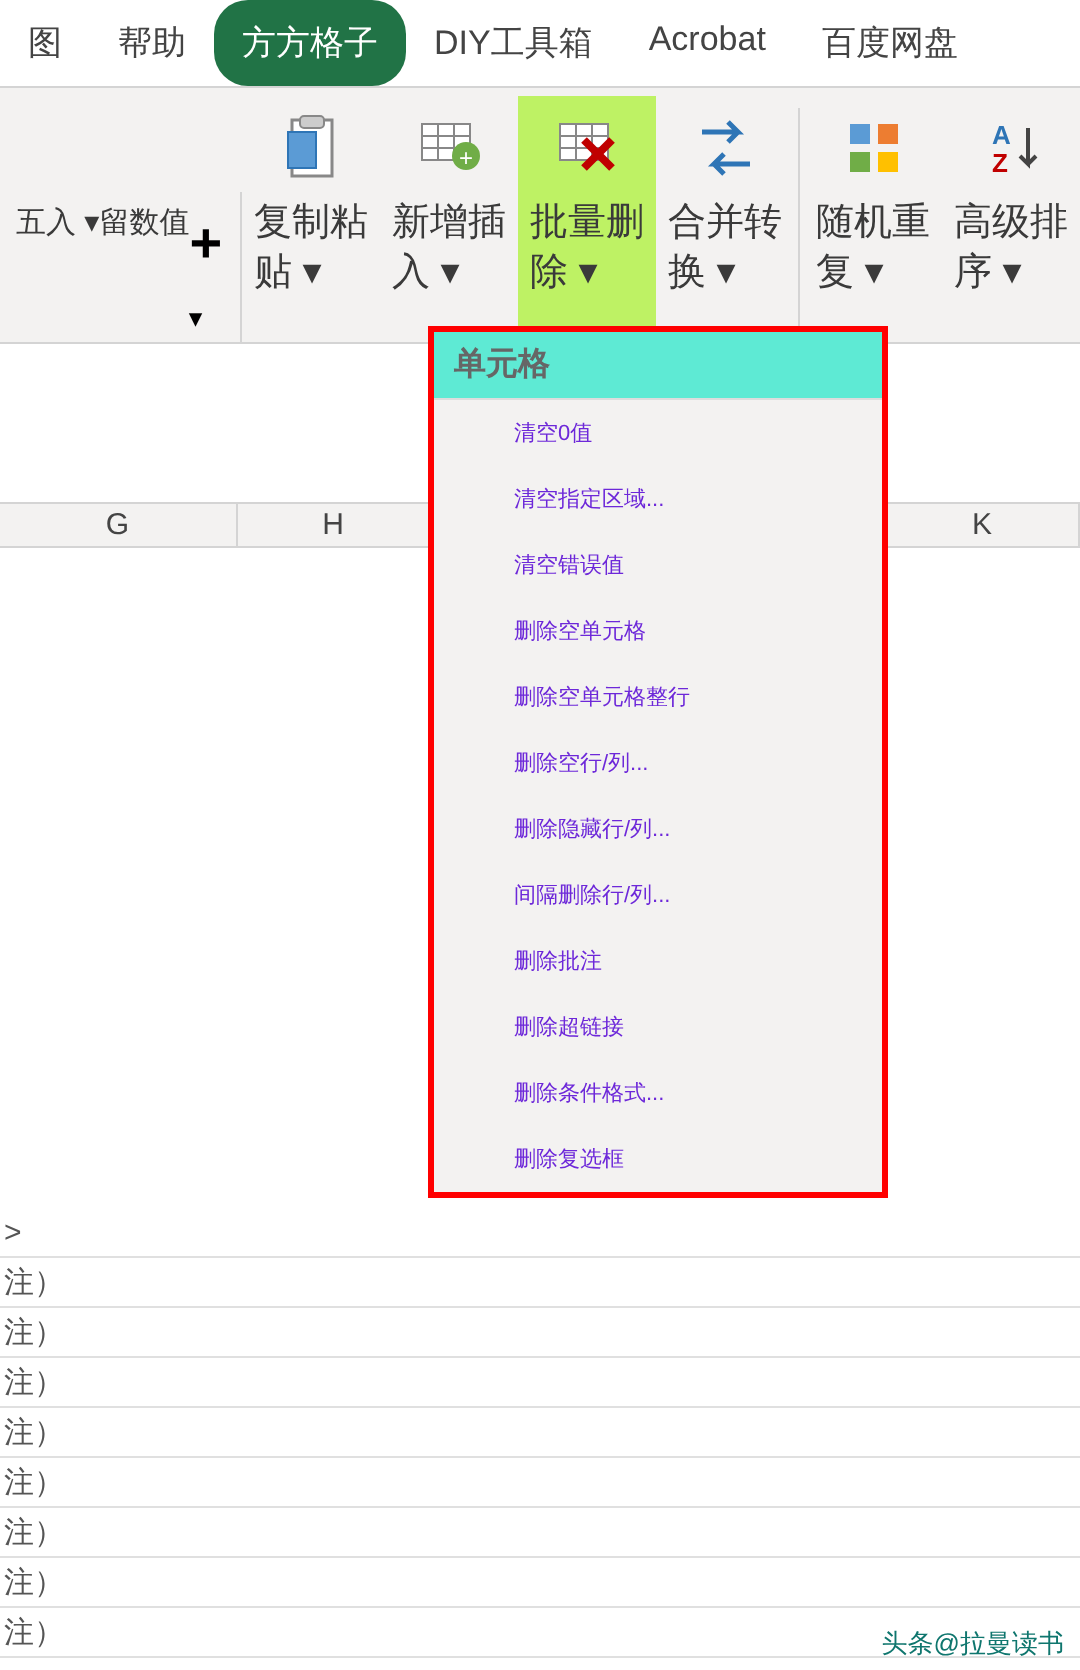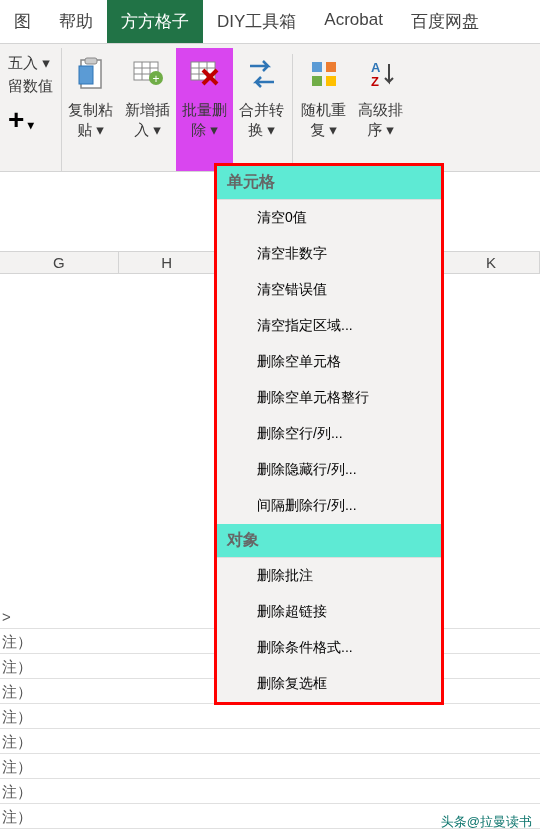--- a/index.html
+++ b/index.html
@@ -1,46 +1,46 @@
 <!DOCTYPE html>
 <html><head>
   <meta charset="utf-8">
   <style>
     * { margin: 0; padding: 0; box-sizing: border-box; font-family: "Microsoft YaHei", sans-serif; }
     body { width: 540px; height: 835px; overflow: hidden; background: #fff; position: relative; }
     
     .tabs { display: flex; background: #fff; height: 44px; border-bottom: 1px solid #d4d4d4; }
     .tab { padding: 10px 14px; font-size: 17px; color: #444; cursor: pointer; }
-    .tab.active { background: #217346; color: #fff; }
+    .tab.active { background: #217346; color: #fff; border-radius: 17px; }
     
     .ribbon { display: flex; background: #f3f2f1; border-bottom: 1px solid #d4d4d4; height: 128px; padding-top: 4px; }
-    .ribbon-left { display: flex; flex-direction: column; padding: 4px 8px; border-right: 1px solid #d4d4d4; }
+    .ribbon-left { display: flex; padding: 4px 8px; border-right: 1px solid #d4d4d4; margin-top: 48px; }
     .ribbon-left-row { font-size: 15px; color: #3a3a3a; padding: 2px 0; white-space: nowrap; }
     .ribbon-left-big { font-size: 28px; font-weight: bold; margin-top: 6px; }
     
     .ribbon-group { display: flex; }
     .ribbon-btn { display: flex; flex-direction: column; align-items: center; justify-content: flex-start; padding: 6px 6px 4px; cursor: pointer; min-width: 56px; }
-    .ribbon-btn.active { background: #d946ef; }
+    .ribbon-btn.active { background: #bef264; }
     .ribbon-icon { width: 40px; height: 40px; display: flex; align-items: center; justify-content: center; margin-bottom: 6px; }
-    .ribbon-label { font-size: 15px; color: #3a3a3a; text-align: center; line-height: 1.3; white-space: nowrap; }
+    .ribbon-label { font-size: 19px; color: #3a3a3a; text-align: left; line-height: 1.3; white-space: nowrap; }
     
     .sheet-area { position: relative; background: #fff; }
     .col-headers { display: flex; height: 22px; border-bottom: 1px solid #d4d4d4; }
     .col-hdr { border-right: 1px solid #d4d4d4; text-align: center; font-size: 15px; color: #444; background: #f3f2f1; line-height: 22px; }
     .col-hdr.g { width: 122px; }
     .col-hdr.h { width: 100px; }
     .col-hdr.gap { width: 234px; background: #fff; border: none; }
     .col-hdr.k { width: 100px; }
     
     .cells { position: absolute; top: 80px; left: 0; font-size: 15px; color: #555; }
     .cell-row { border-bottom: 1px solid #e0e0e0; height: 25px; line-height: 25px; padding-left: 2px; }
     
     .dropdown { position: absolute; top: 163px; left: 214px; width: 230px; background: #f3f2f1; border: 3px solid #ff0000; z-index: 100; }
     .dropdown-section { font-size: 16px; color: #666; padding: 6px 10px; font-weight: bold; border-bottom: 1px solid #ddd; background: #5eead4; }
-    .dropdown-item { font-size: 14px; color: #000000; padding: 9px 10px 9px 40px; cursor: pointer; }
+    .dropdown-item { font-size: 11px; color: #6d28d9; padding: 9px 10px 9px 40px; cursor: pointer; }
     
     .bottom-label { position: absolute; right: 6px; bottom: 640px; font-size: 15px; color: #444; }
     .watermark { position: absolute; bottom: 4px; right: 8px; font-size: 13px; color: #0f766e; }
     
     .sep { width: 1px; background: #d4d4d4; margin: 6px 2px; }
   </style>
 </head>
 <body>
 
 <div class="tabs">
@@ -152,29 +152,27 @@
     <div class="cell-row">注）</div>
     <div class="cell-row">注）</div>
     <div class="cell-row">注）</div>
     <div class="cell-row">注）</div>
   </div>
 </div>
 
 <div class="dropdown">
   <div class="dropdown-section">单元格</div>
   <div class="dropdown-item">清空0值</div>
-  <div class="dropdown-item">清空非数字</div>
+  <div class="dropdown-item">清空指定区域...</div>
   <div class="dropdown-item">清空错误值</div>
-  <div class="dropdown-item">清空指定区域...</div>
   <div class="dropdown-item">删除空单元格</div>
   <div class="dropdown-item">删除空单元格整行</div>
   <div class="dropdown-item">删除空行/列...</div>
   <div class="dropdown-item">删除隐藏行/列...</div>
   <div class="dropdown-item">间隔删除行/列...</div>
-  <div class="dropdown-section">对象</div>
   <div class="dropdown-item">删除批注</div>
   <div class="dropdown-item">删除超链接</div>
   <div class="dropdown-item">删除条件格式...</div>
   <div class="dropdown-item">删除复选框</div>
 
 </div>
 
 <div class="watermark">头条@拉曼读书</div>
 
 </body></html>

